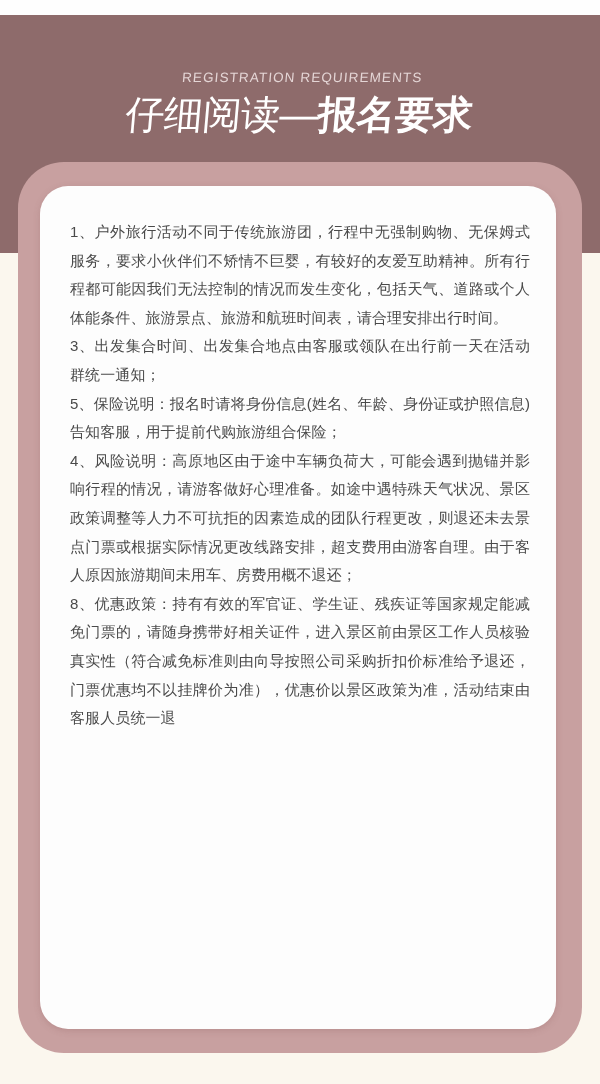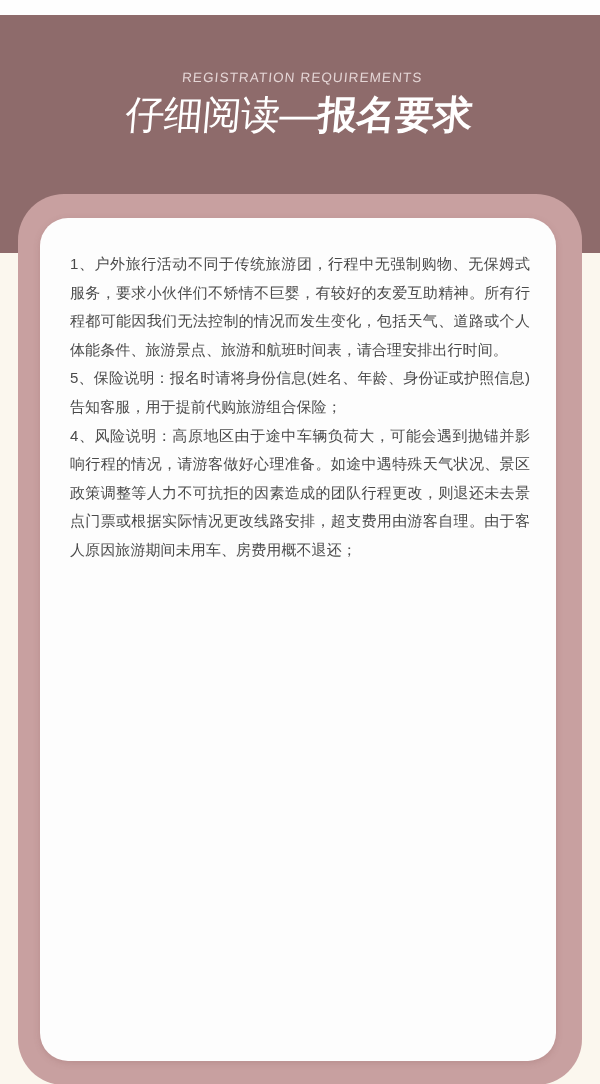--- a/index.html
+++ b/index.html
@@ -47,21 +47,20 @@
     letter-spacing:-0.5px;
     line-height:44px;
     white-space:nowrap;
   }
   .title .light{font-weight:500;}
   .title .heavy{font-weight:900;}
   .frame{
     position:absolute;left:18px;top:162px;width:564px;height:891px;
     background:var(--c-frame);
     border-radius:46px;
-    margin-top:32px;
   }
   .card{
     position:absolute;left:22px;top:24px;width:516px;height:843px;
     background:var(--c-card);
     border-radius:28px;
     box-shadow:0 2px 6px rgba(140,90,90,0.25);
     overflow:hidden;
     padding:32px 26px 28px 30px;
   }
   .notice-text p{
@@ -83,17 +82,19 @@
   <div class="subtitle">REGISTRATION REQUIREMENTS</div>
   <div class="title">
     <span class="light">仔细阅读—</span><span class="heavy">报名要求</span>
   </div>
 </div>
 
 <div class="frame">
   <div class="card">
     <div class="notice-text">
         <p>1、户外旅行活动不同于传统旅游团，行程中无强制购物、无保姆式服务，要求小伙伴们不矫情不巨婴，有较好的友爱互助精神。所有行程都可能因我们无法控制的情况而发生变化，包括天气、道路或个人体能条件、旅游景点、旅游和航班时间表，请合理安排出行时间。</p>
+        <p>3、出发集合时间、出发集合地点由客服或领队在出行前一天在活动群统一通知；</p>
         <p>5、保险说明：报名时请将身份信息(姓名、年龄、身份证或护照信息)告知客服，用于提前代购旅游组合保险；</p>
         <p>4、风险说明：高原地区由于途中车辆负荷大，可能会遇到抛锚并影响行程的情况，请游客做好心理准备。如途中遇特殊天气状况、景区政策调整等人力不可抗拒的因素造成的团队行程更改，则退还未去景点门票或根据实际情况更改线路安排，超支费用由游客自理。由于客人原因旅游期间未用车、房费用概不退还；</p>
+        <p>8、优惠政策：持有有效的军官证、学生证、残疾证等国家规定能减免门票的，请随身携带好相关证件，进入景区前由景区工作人员核验真实性（符合减免标准则由向导按照公司采购折扣价标准给予退还，门票优惠均不以挂牌价为准），优惠价以景区政策为准，活动结束由客服人员统一退</p>
       </div>
   </div>
 </div>
 
 </body></html>

